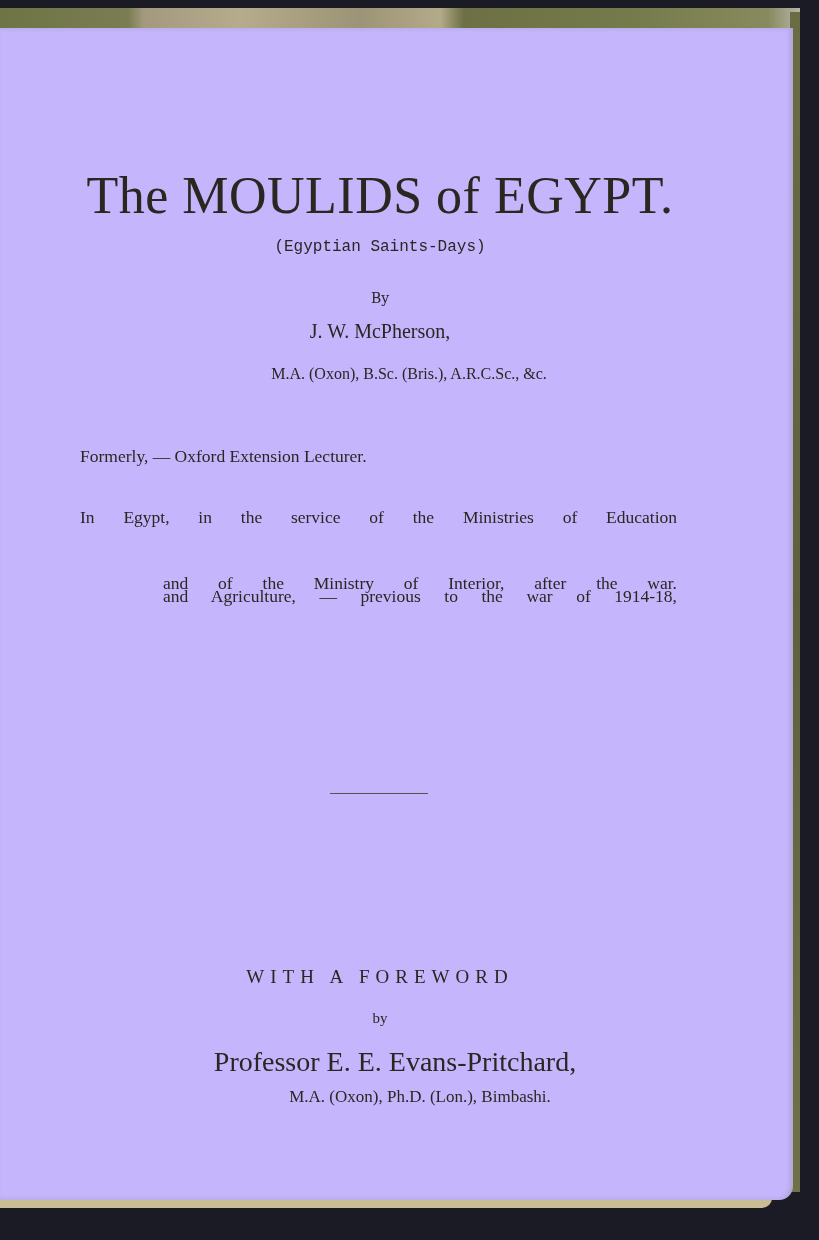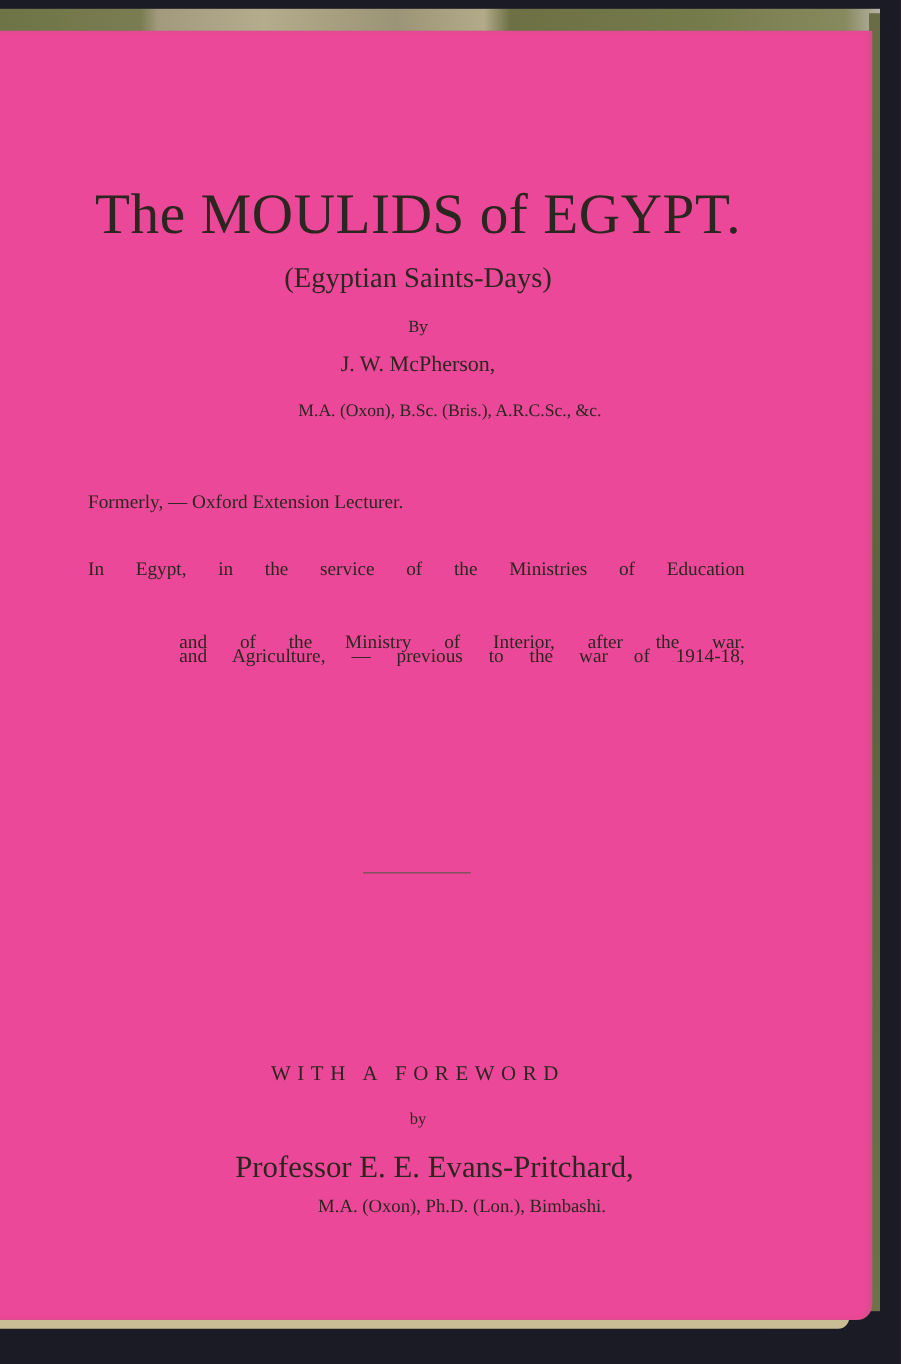--- a/index.html
+++ b/index.html
@@ -11,32 +11,32 @@
     .cover-top {
       position: absolute; left: 0; top: 8px; width: 800px; height: 22px;
       background: linear-gradient(90deg, #6e7446 0%, #7a7d52 16%, #a39a7e 18%, #b5ab8d 30%, #9c9476 45%, #b3aa8a 55%, #6c7044 58%, #767b4c 80%, #878a5e 96%, #b9b3a8 100%);
     }
     .cover-right {
       position: absolute; left: 790px; top: 12px; width: 10px; height: 1180px;
       background: linear-gradient(180deg, #6a6d44, #5d6140 50%, #6f7248);
     }
     .page {
       position: absolute; left: 0; top: 28px; width: 793px; height: 1172px;
-      background: #ec4899;
+      background: #c4b5fd;
       border-bottom-right-radius: 14px;
       box-shadow: inset -3px 0 4px rgba(120,110,70,0.25);
     }
     .page-edge {
       position: absolute; left: 0; top: 1198px; width: 772px; height: 10px;
       background: #c9bd96; border-bottom-right-radius: 10px;
     }
     .ink { color: #2b2720; }
     .center { position: absolute; left: 0; width: 760px; text-align: center; }
     .title { top: 138px; font-size: 52px; font-family: "Liberation Serif", serif; letter-spacing: 0.5px; }
-    .subtitle { top: 210px; font-size: 26px; font-family: Liberation Serif, serif; }
+    .subtitle { top: 210px; font-size: 16px; font-family: Liberation Mono, monospace; }
     .by1 { top: 262px; font-size: 14px; }
     .author { top: 292px; font-size: 20px; font-family: "Liberation Serif", serif; }
     .creds { top: 337px; font-size: 16px; font-family: "Liberation Serif", serif; margin-left: 29px; }
     .line { position: absolute; font-family: "Liberation Serif", serif; font-size: 17.5px; white-space: nowrap; }
     .formerly { left: 80px; top: 418px; }
     .p1 { left: 80px; top: 479px; width: 597px; text-align: justify; text-align-last: justify; }
     .p2 { left: 163px; top: 511px; width: 514px; text-align: justify; text-align-last: justify; margin-top: 47px; }
     .p3 { left: 163px; top: 545px; width: 514px; text-align: justify; text-align-last: justify; }
     .p4 { left: 163px; top: 578px; }
     .rule { position: absolute; left: 330px; top: 765px; width: 98px; height: 1px; background: #5a5448; }

